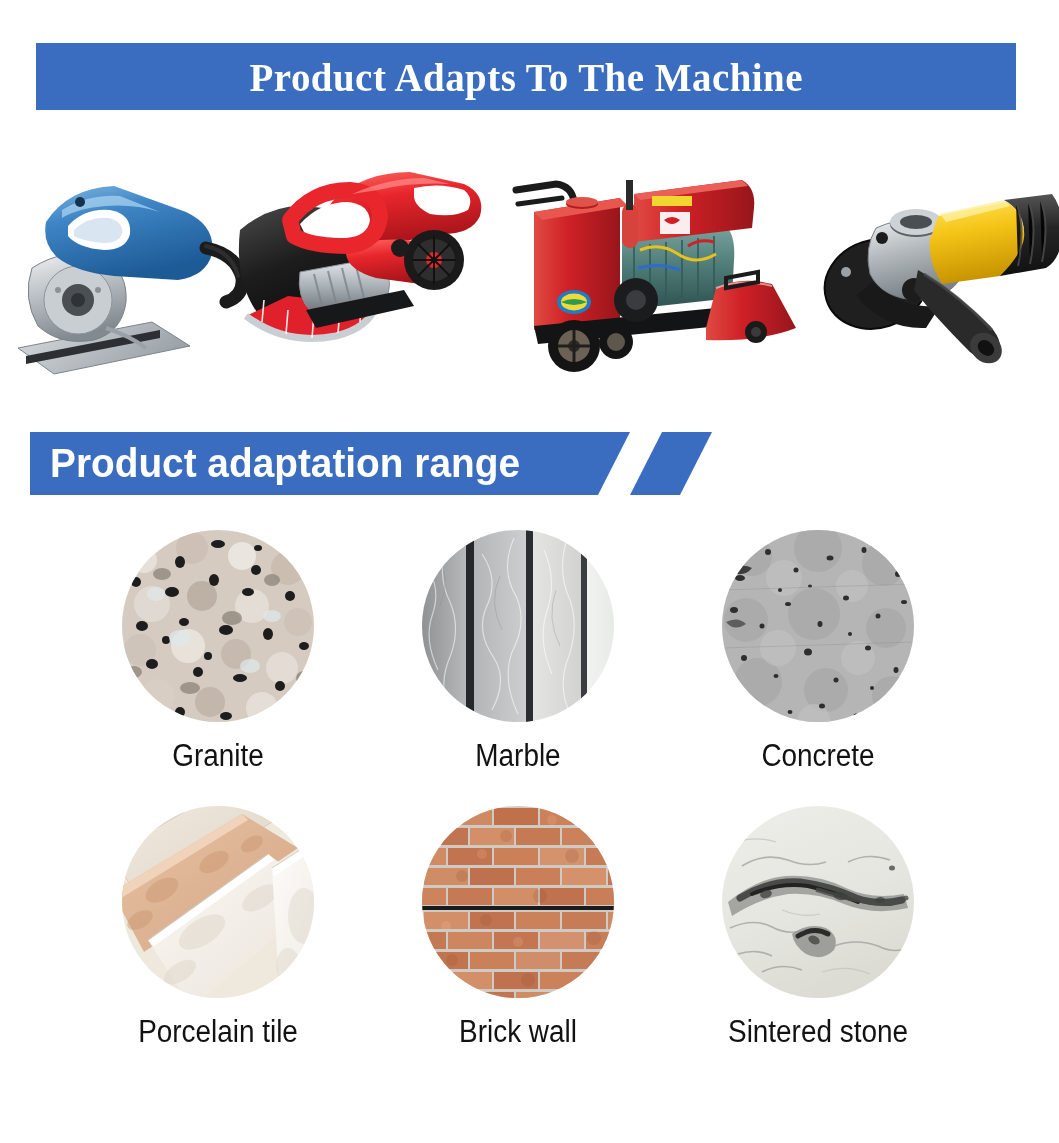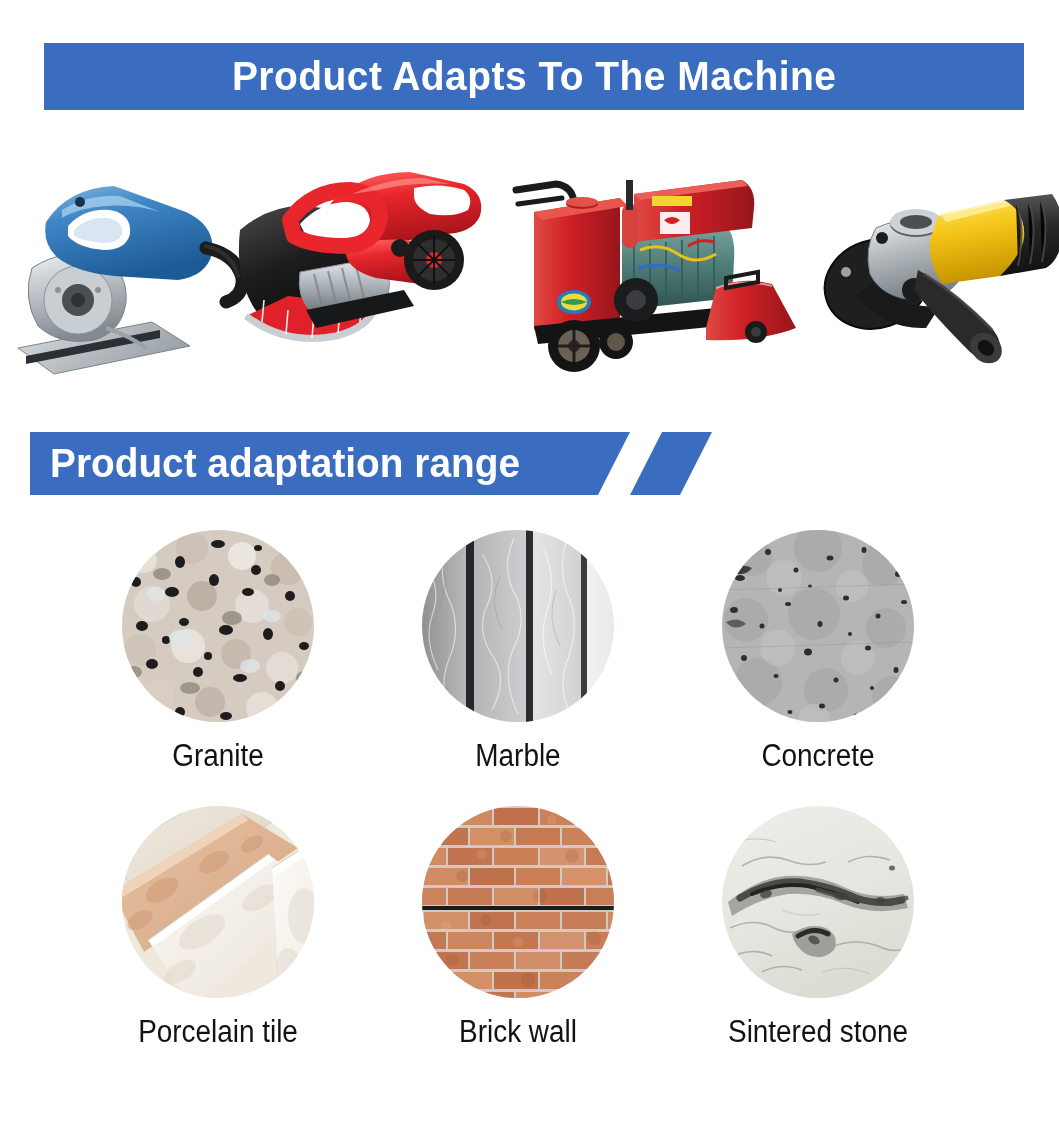--- a/index.html
+++ b/index.html
@@ -11,28 +11,29 @@
     width: 1059px;
     height: 1143px;
     position: relative;
     overflow: hidden;
     font-family: "Liberation Sans", sans-serif;
   }
 
   
   .banner {
     position: absolute;
-    left: 44px;
+    left: 36px;
     top: 43px;
     width: 980px;
     height: 67px;
     background: #3a6cbf;
     display: flex;
     align-items: center;
     justify-content: center;
+    font-family: Liberation Serif, serif;
   }
   .banner-text {
     color: #ffffff;
     font-size: 41px;
     font-weight: bold;
     letter-spacing: 0.5px;
     white-space: nowrap;
     transform: scaleX(0.95);
   }
 

